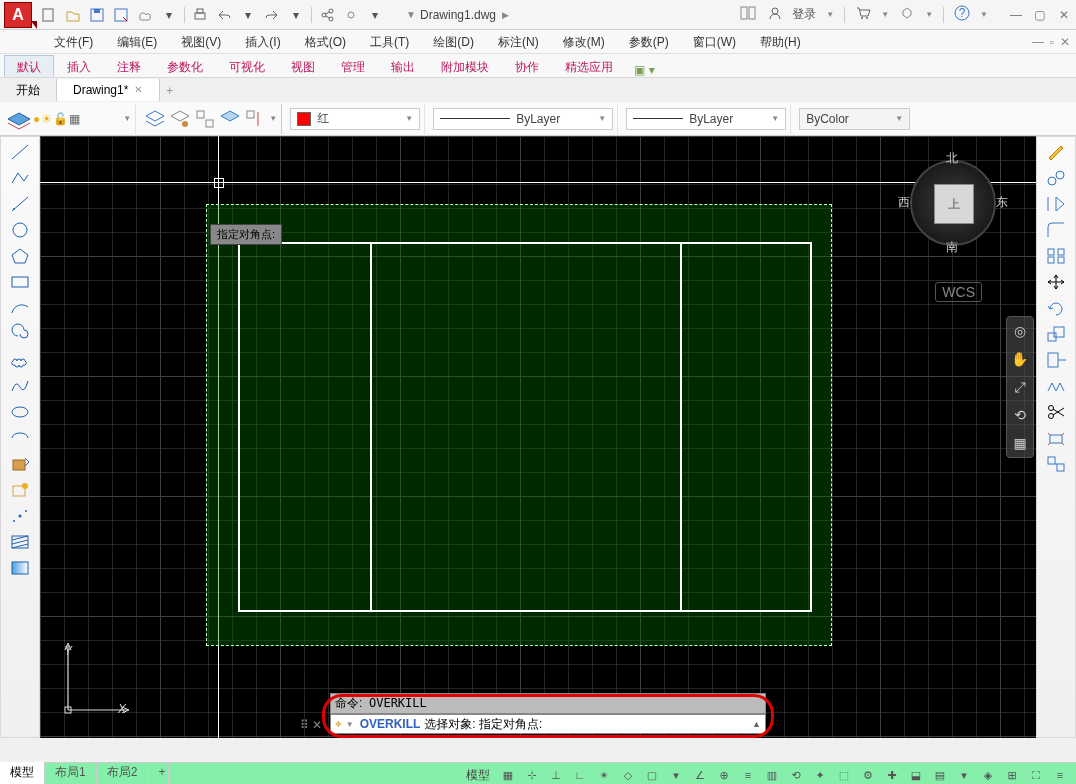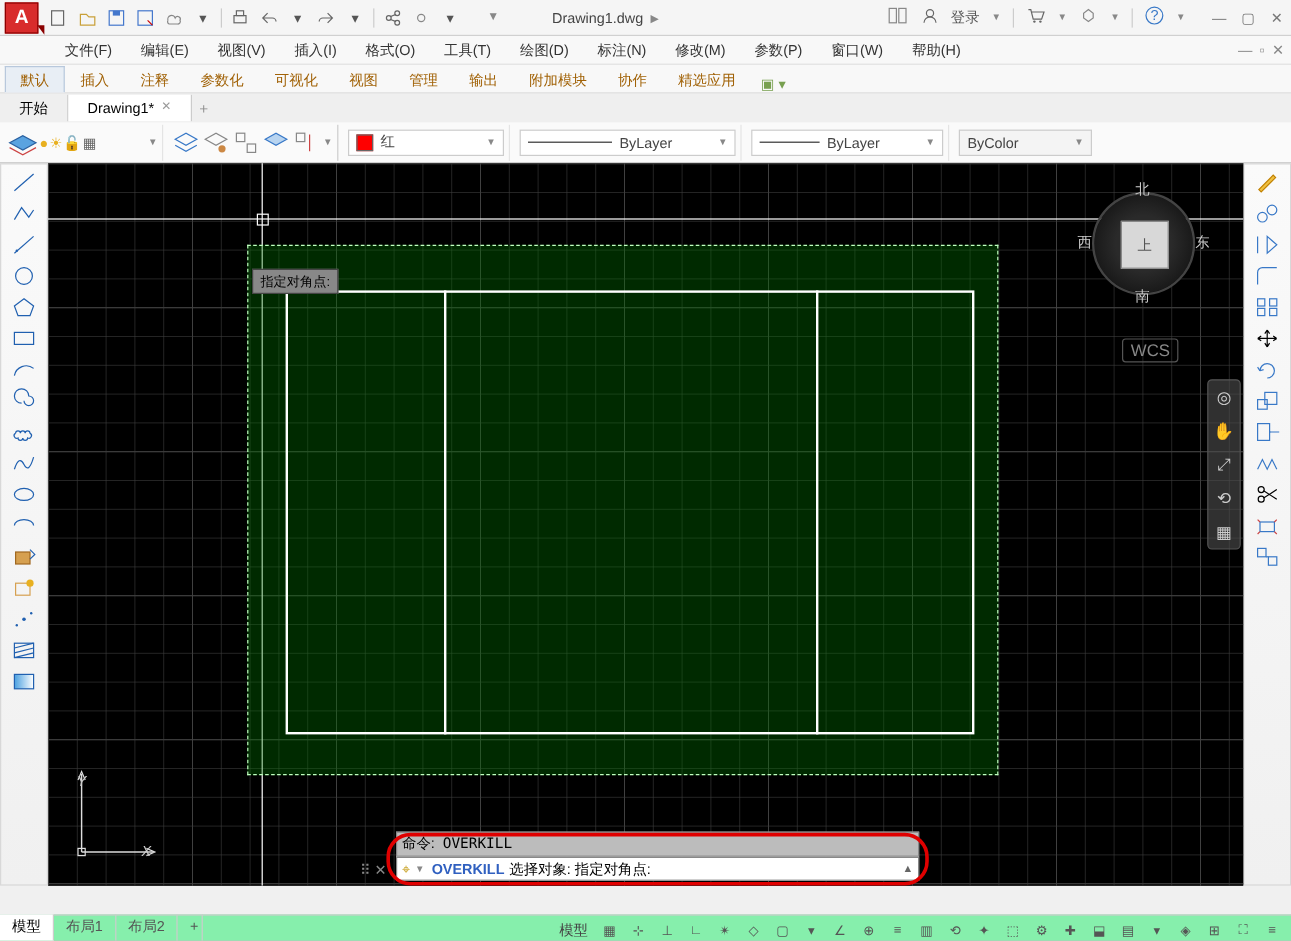--- a/index.html
+++ b/index.html
@@ -4,36 +4,36 @@
 <style>
 * { margin:0; padding:0; box-sizing:border-box; font-family:"Microsoft YaHei","SimSun",Arial,sans-serif; font-size:12px; }
 body { width:1076px; height:784px; background:#f0f0f0; overflow:hidden; position:relative; }
 
 
 .titlebar { height:30px; background:#f5f5f5; border-bottom:1px solid #d0d0d0; display:flex; align-items:center; padding:0 4px; }
 .app-logo { width:28px; height:26px; background:#d82c2c; border:1px solid #8a0000; position:relative; display:flex; align-items:center; justify-content:center; color:#fff; font-weight:bold; font-size:16px; }
 .app-logo::after { content:''; position:absolute; right:-6px; bottom:-2px; border-left:6px solid transparent; border-top:8px solid #8a0000; }
 .qat { display:flex; gap:6px; margin-left:8px; align-items:center; }
 .qat .ic { width:18px; height:18px; display:flex; align-items:center; justify-content:center; color:#555; }
-.title-doc { margin-left:40px; color:#444; }
+.title-doc { color:#444; }
 .search-box { margin-left:20px; width:170px; height:20px; border:1px solid #a8c0e0; display:flex; align-items:center; }
 .search-box input { border:none; outline:none; font-size:11px; padding:0 4px; width:100%; color:#999; font-style:italic; background:transparent; }
 .title-right { margin-left:auto; display:flex; gap:10px; align-items:center; color:#555; }
 .title-right .sep { width:1px; height:16px; background:#ccc; }
 .win-ctrl { display:flex; gap:8px; margin-left:20px; }
 .win-ctrl span { width:16px; text-align:center; color:#777; cursor:default; }
 
 
 .menubar { height:24px; background:#f8f8f8; border-bottom:1px solid #e0e0e0; display:flex; align-items:center; padding-left:44px; gap:4px; position:relative; }
 .menubar .mi { padding:0 10px; color:#333; line-height:22px; }
 .doc-ctrl { position:absolute; right:6px; display:flex; gap:6px; color:#888; }
 
 
 .ribbon-tabs { height:24px; background:#f8f8f8; display:flex; align-items:flex-end; padding-left:4px; border-bottom:1px solid #d8d8d8; }
-.rtab { padding:0 12px; height:22px; line-height:22px; color:#a16207; border:1px solid transparent; }
+.rtab { padding:0 12px; height:22px; line-height:22px; color:#be185d; border:1px solid transparent; }
 .rtab.active { background:#e8eef5; border:1px solid #b8c8dc; border-bottom-color:#e8eef5; }
 
 
 .doc-tabs { height:24px; background:#efefef; display:flex; align-items:center; }
 .dtab { padding:0 16px; height:22px; line-height:22px; border-right:1px solid #ccc; display:flex; gap:6px; align-items:center; }
 .dtab.active { background:#fff; }
 .dtab .x { color:#999; font-size:10px; }
 .add-tab { width:20px; text-align:center; color:#888; }
 
 

